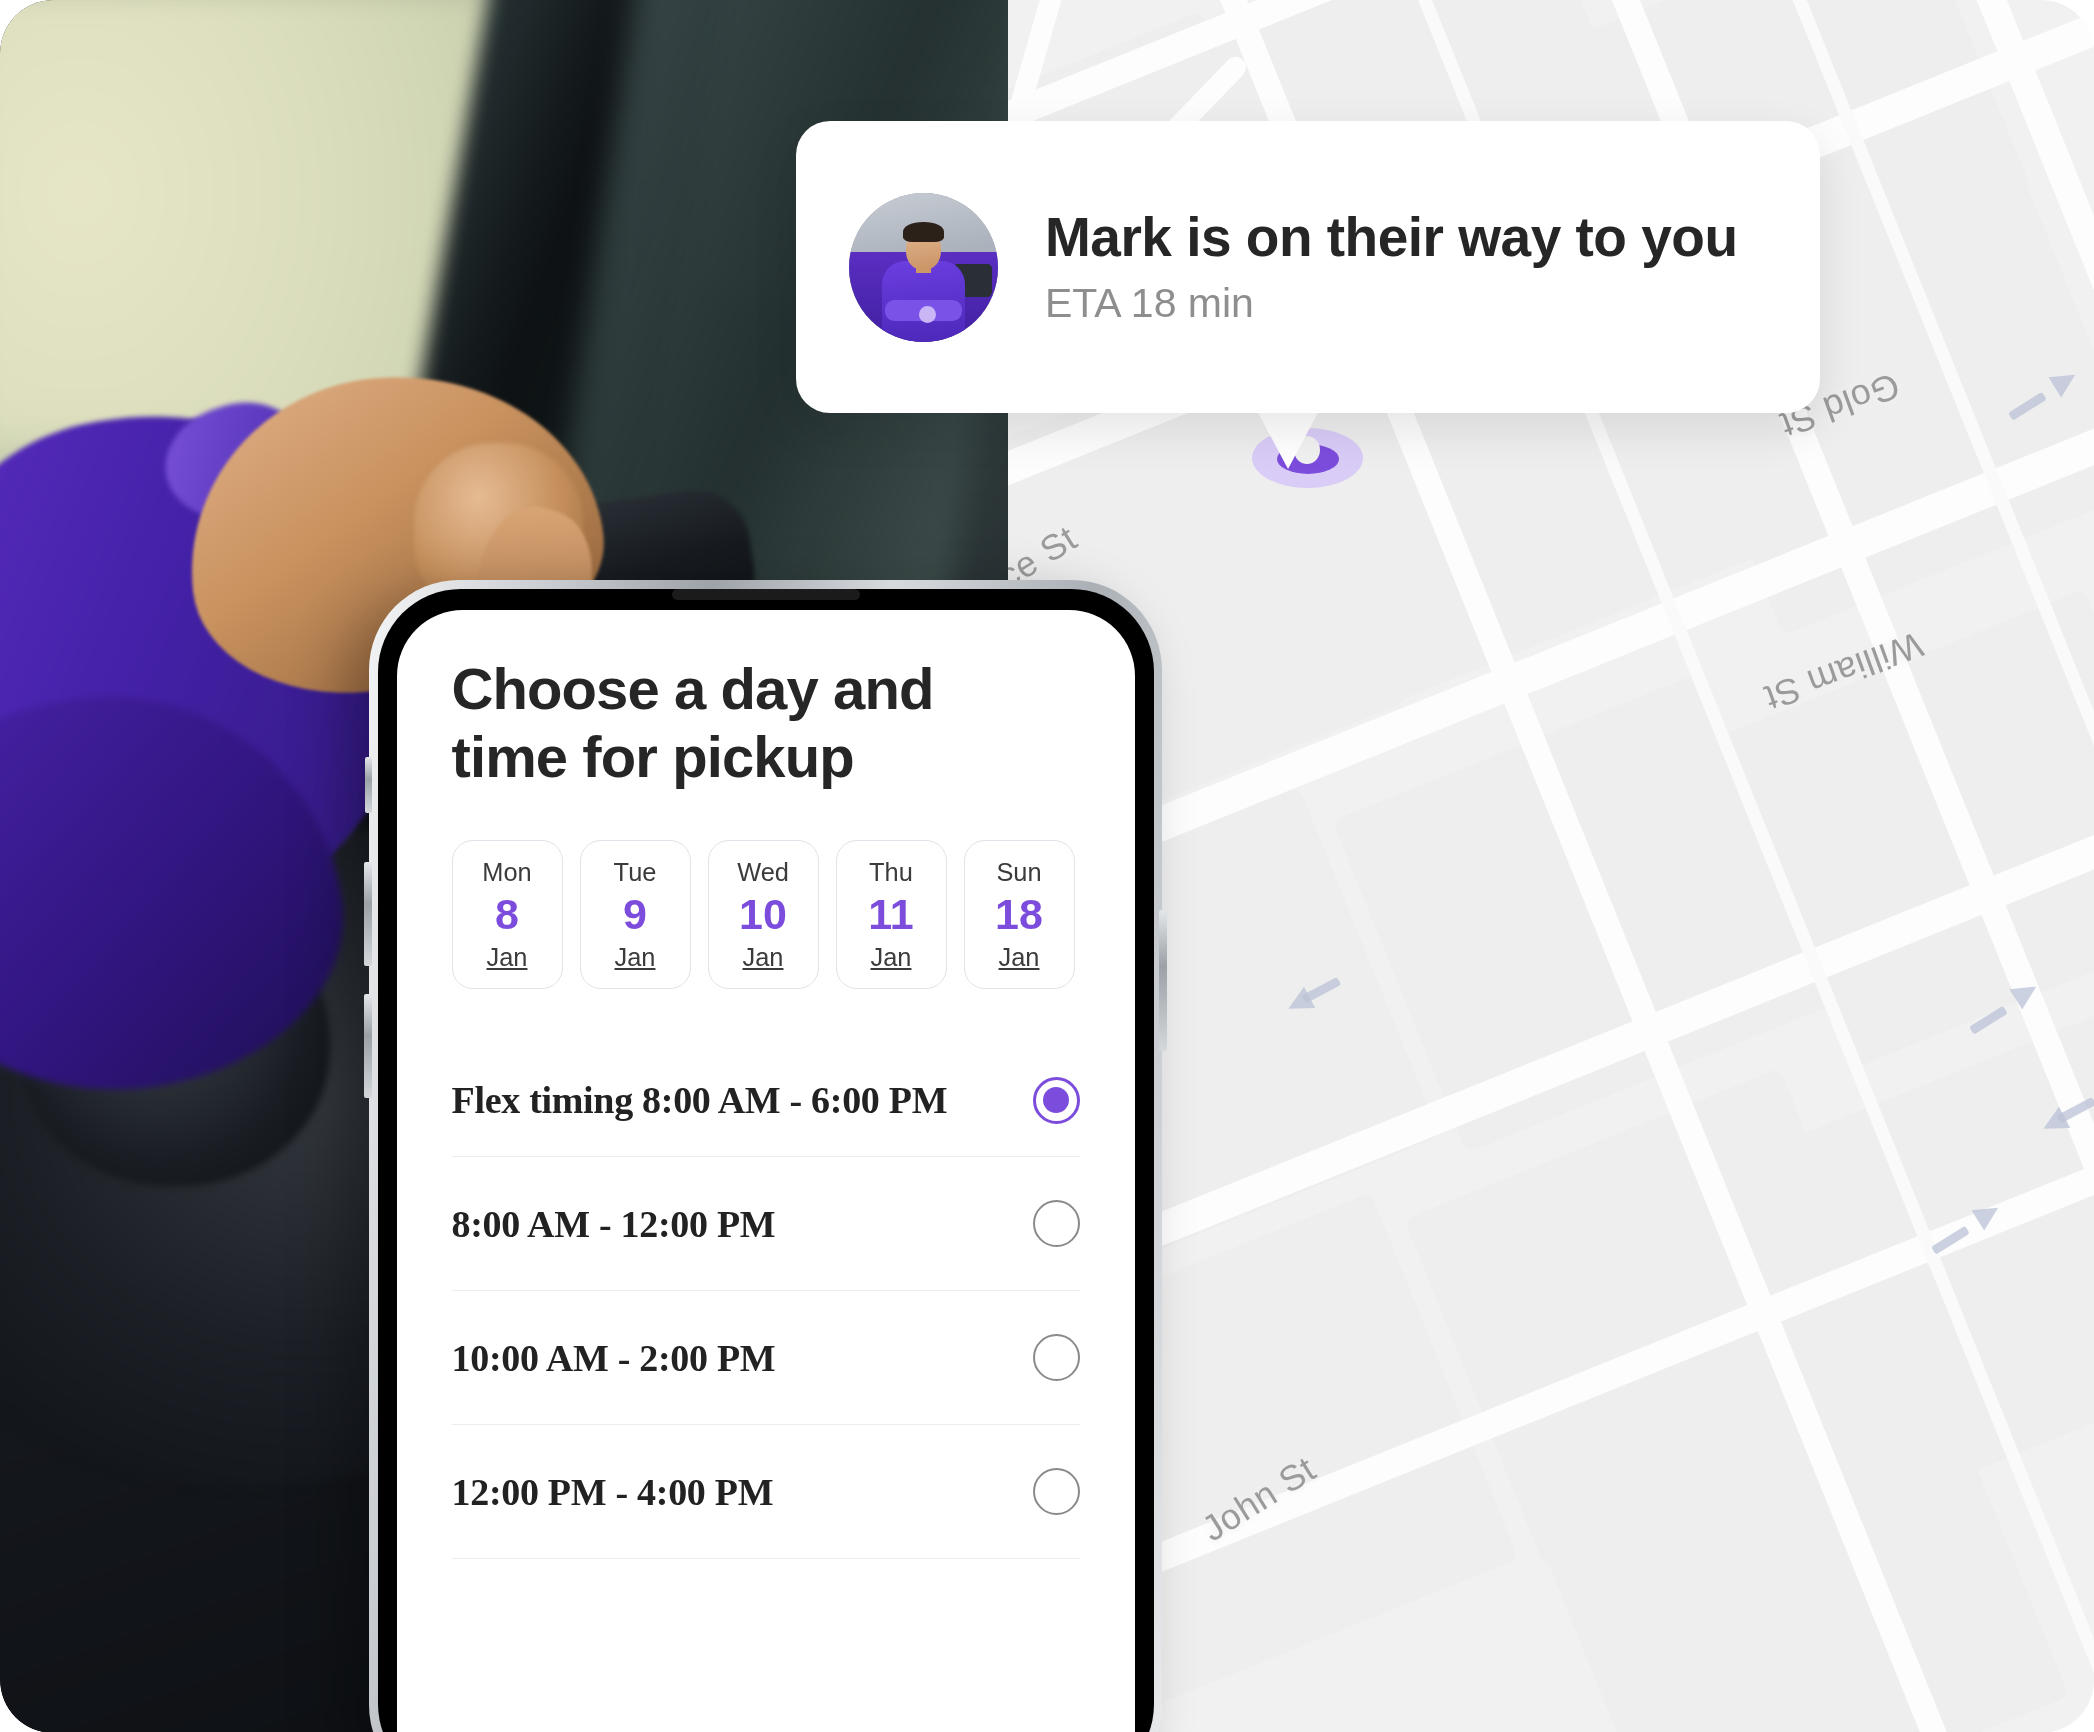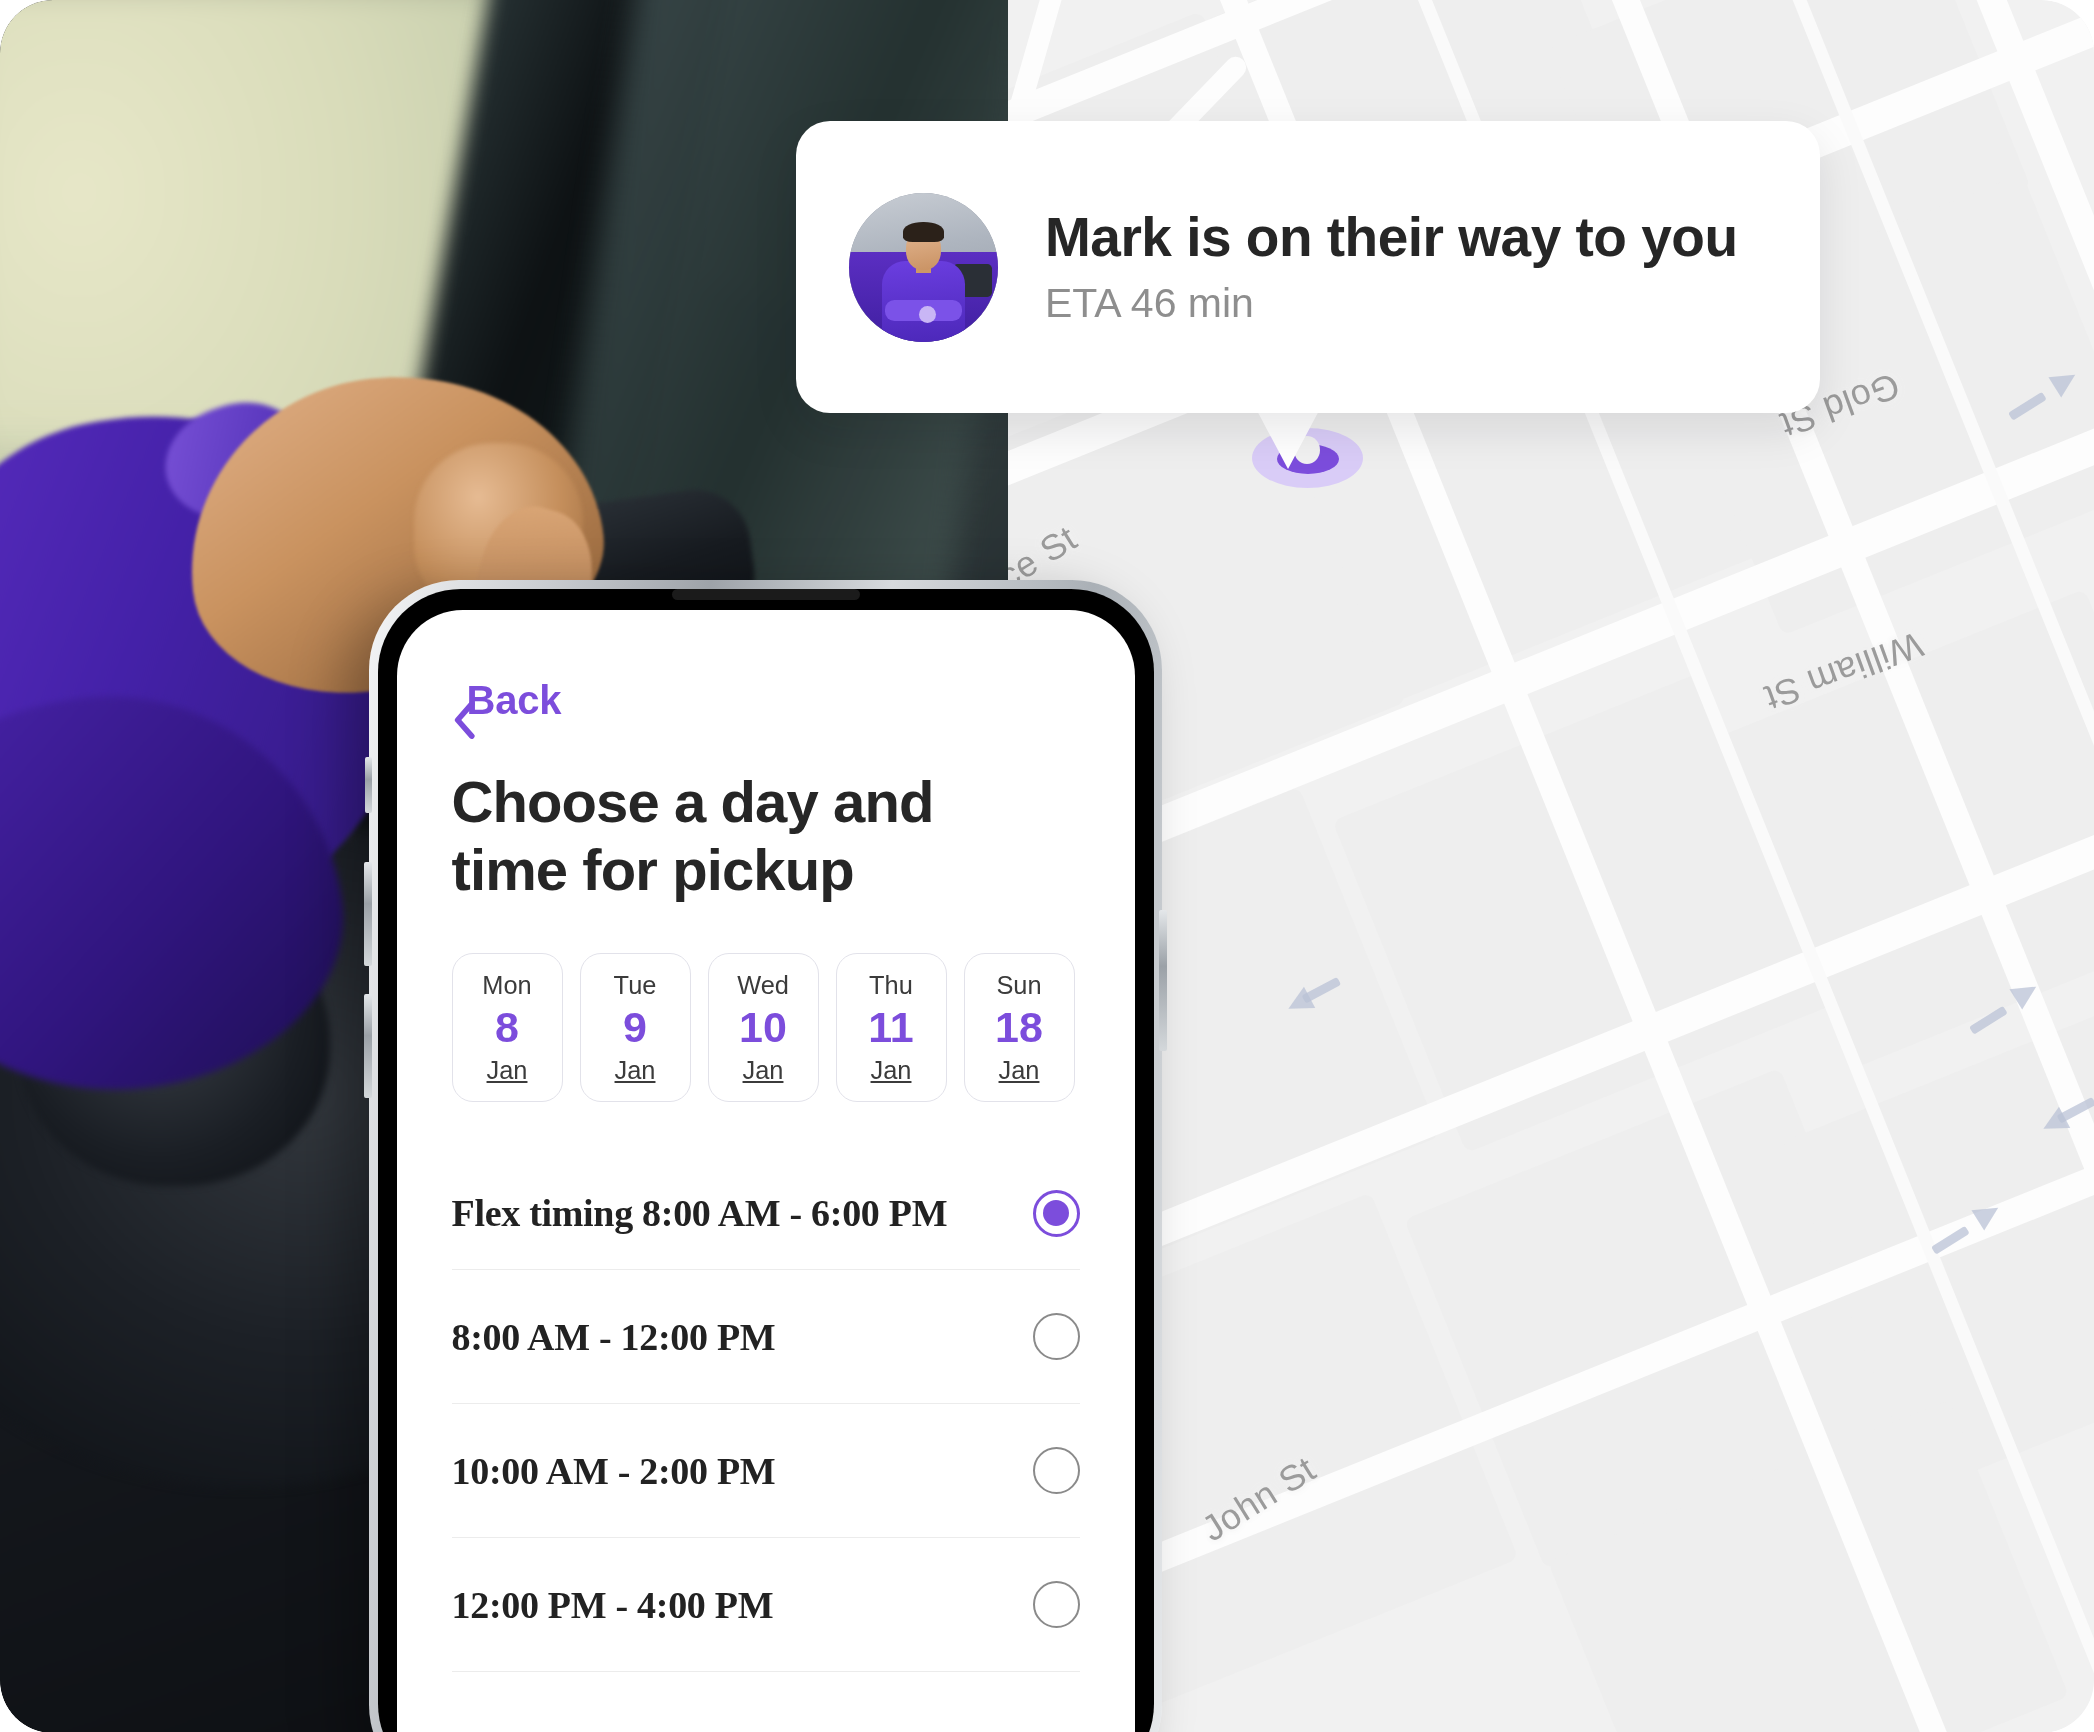--- a/index.html
+++ b/index.html
@@ -528,42 +528,34 @@
       <div class="av-van-win"></div>
       <div class="av-body"></div>
       <div class="av-arms"></div>
       <div class="av-badge"></div>
       <div class="av-neck"></div>
       <div class="av-head"></div>
       <div class="av-hair"></div>
     </div>
     <div class="notif-text">
       <div class="notif-title">Mark is on their way to you</div>
-      <div class="notif-sub">ETA 46 min</div>
+      <div class="notif-sub">ETA 18 min</div>
     </div>
   </div>
 
   <div class="phone">
     <div class="btn-side btn-mute"></div>
     <div class="btn-side btn-volup"></div>
     <div class="btn-side btn-voldn"></div>
     <div class="btn-side btn-power"></div>
 
     <div class="phone-bezel">
       <div class="phone-speaker"></div>
       <div class="phone-screen">
 
-        <div class="back-row">
-          <span class="chev">
-            <svg width="24.5" height="40" viewBox="0 0 26 42">
-              <path d="M21 4 L6 21 L21 38" fill="none" stroke="#7c4ddc" stroke-width="6" stroke-linecap="round" stroke-linejoin="round"></path>
-            </svg>
-          </span>
-          <span class="back-label">Back</span>
-        </div>
 
         <div class="screen-title">
           <div>Choose a day and</div>
           <div>time for pickup</div>
         </div>
 
         <div class="day-strip">
           <div class="day-chip">
             <span class="dow">Mon</span>
             <span class="num">8</span>

